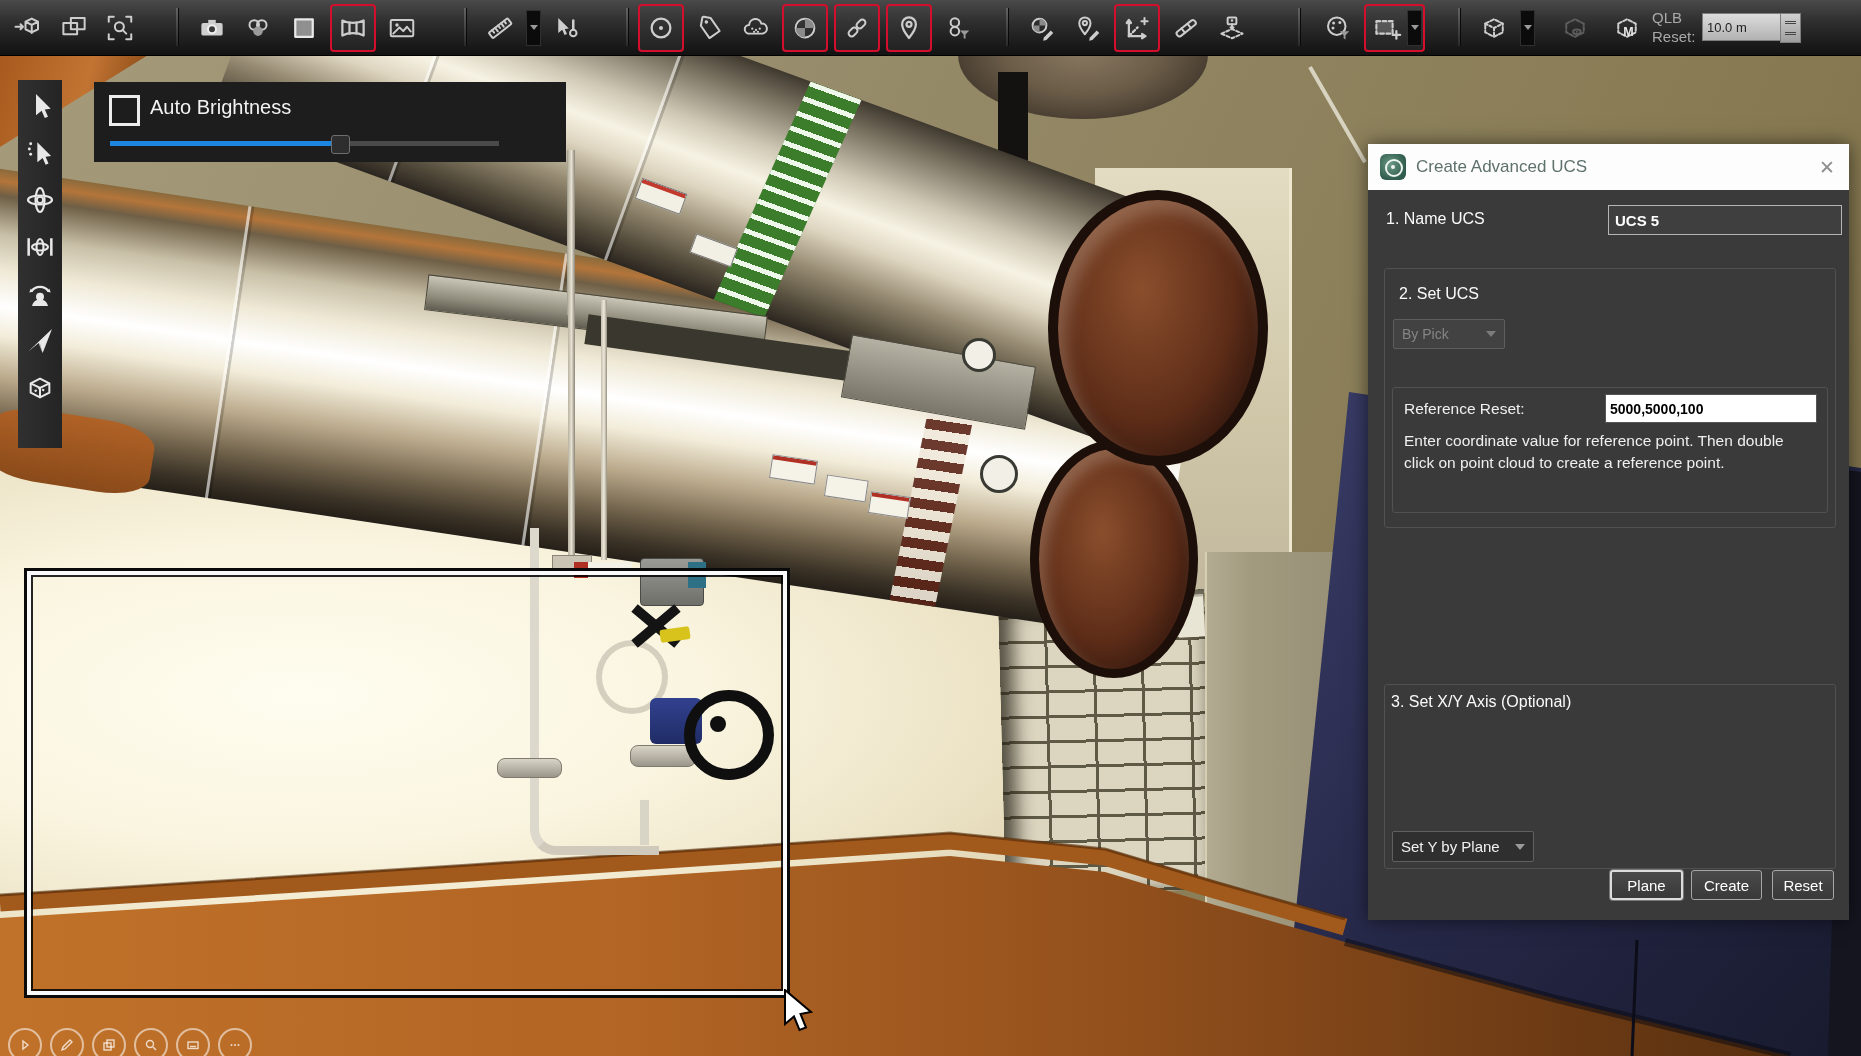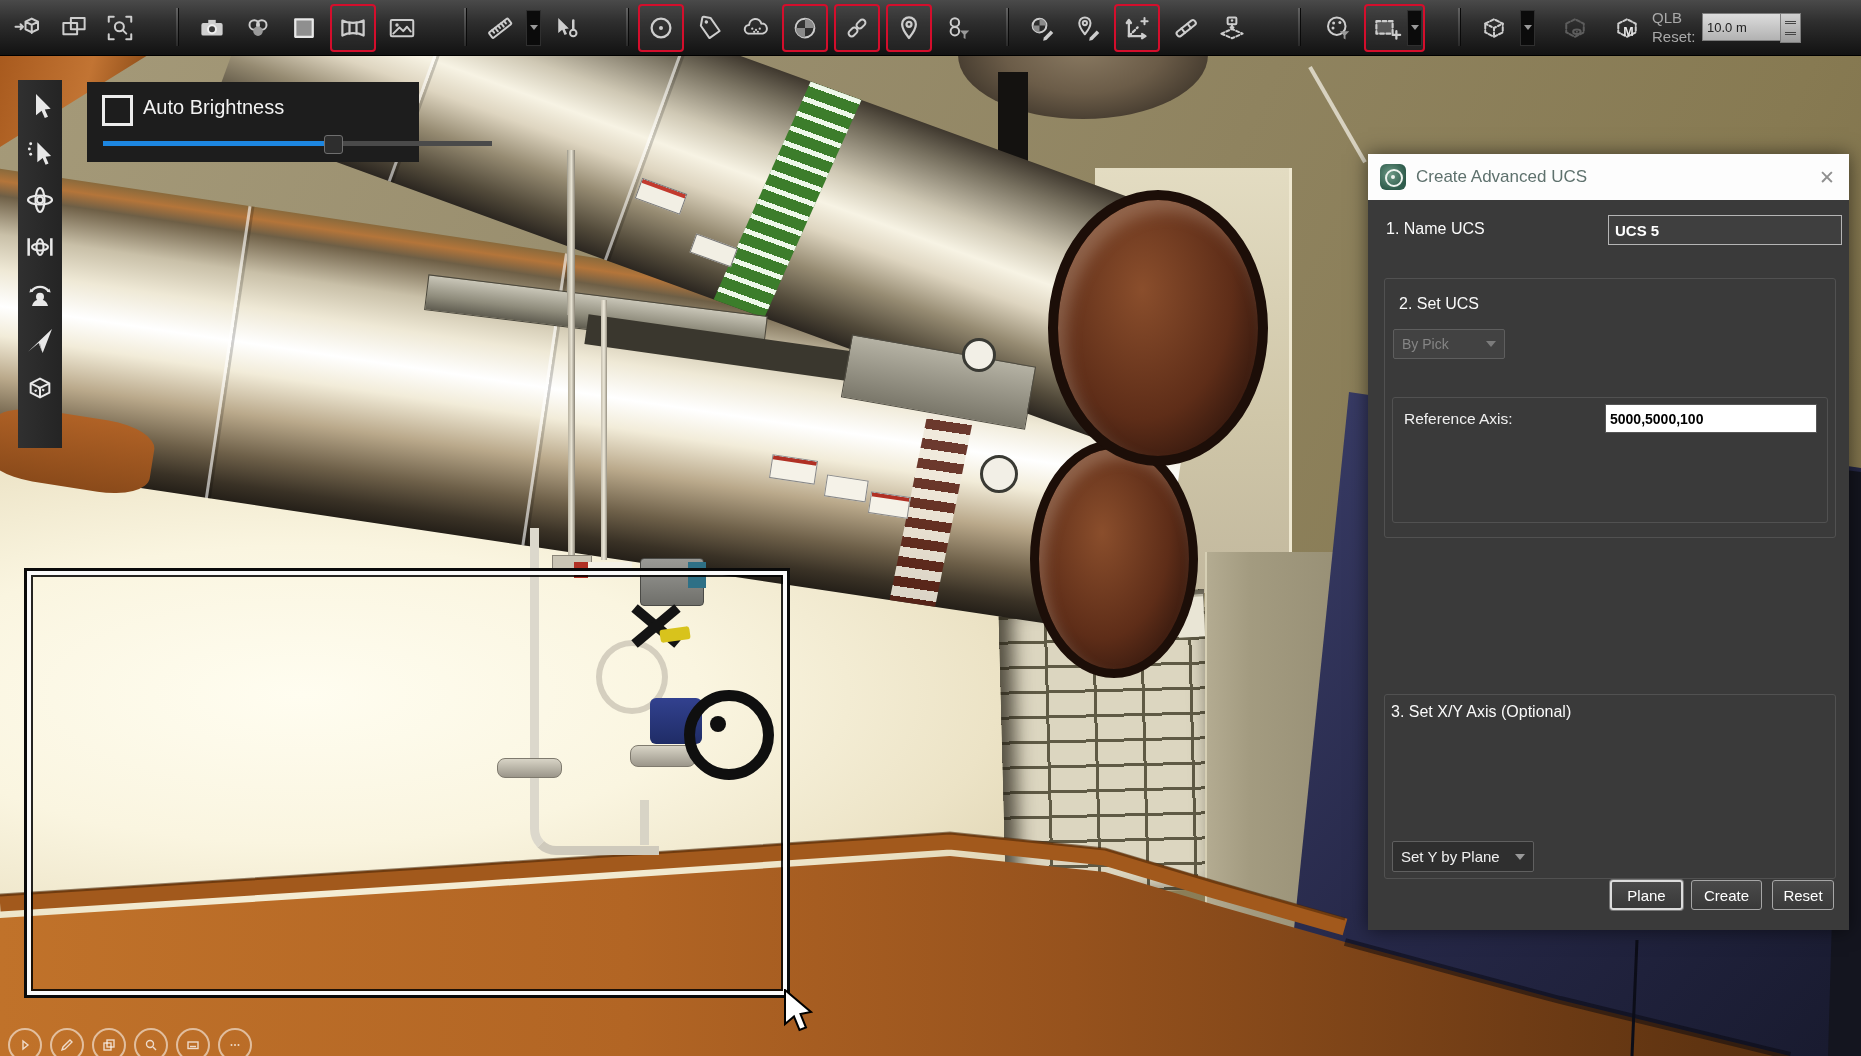--- a/index.html
+++ b/index.html
@@ -29,40 +29,40 @@
   #qlb-spin{left:1780px;top:13px;width:19px;height:28px;z-index:41;border:1px solid #7d7d7d;
     background:linear-gradient(180deg,#d0d0d0,#9e9e9e);display:flex;flex-direction:column;
     align-items:center;justify-content:space-evenly;}
   #qlb-spin i{display:block;width:11px;height:0;border-top:3px double #444;}
   
   #leftbar{left:18px;top:80px;width:44px;height:368px;z-index:30;
     background:linear-gradient(90deg,#303030,#242424);display:flex;flex-direction:column;
     align-items:center;padding-top:10px;gap:15px;box-sizing:border-box;}
   #leftbar svg{width:32px;height:32px;}
   
-  #bright{left:87px;top:82px;width:332px;height:80px;background:#1d1d1d;z-index:30;text-align:center;}
+  #bright{left:94px;top:82px;width:472px;height:80px;background:#1d1d1d;z-index:30;text-align:center;}
   #bright .cb{position:absolute;left:15px;top:13px;width:25px;height:25px;border:3px solid #ececec;
     background:#1d1d1d;}
   #bright .lbl{position:absolute;left:56px;top:14px;color:#f2f2f2;font-size:20px;}
   #bright .track{position:absolute;left:16px;top:59px;width:389px;height:5px;background:#4a4a4a;}
   #bright .fill{position:absolute;left:0;top:0;height:5px;width:229px;background:#1d86e0;}
   #bright .handle{position:absolute;left:221px;top:-6px;width:17px;height:17px;background:#2e2e2e;
     border:1px solid #6f6f6f;border-radius:3px;}
   
   .scene{z-index:1;}
   #fence{left:24px;top:568px;width:760px;height:424px;z-index:20;border:3px solid #0a0a0a;
     box-shadow:inset 0 0 0 4px #fafafa, inset 0 0 0 6px rgba(0,0,0,.85);}
   #cursor{left:784px;top:989px;z-index:60;}
   
   #bottombar{left:8px;top:1028px;display:flex;gap:8px;z-index:35;}
   .circ{width:30px;height:30px;border:2px solid rgba(255,255,255,.55);border-radius:50%;
     display:flex;align-items:center;justify-content:center;}
   .circ svg{stroke:rgba(255,255,255,.75);fill:none;stroke-width:1.4;}
   
-  #dlg{left:1368px;top:154px;width:481px;height:776px;z-index:50;background:#3a3a3a;
+  #dlg{left:1368px;top:144px;width:481px;height:776px;z-index:50;background:#3a3a3a;
     box-shadow:0 0 18px rgba(0,0,0,.55);color:#f0f0f0;font-size:15px;}
   #dlg-head{position:absolute;left:0;top:0;width:100%;height:46px;background:#fdfdfd;
     display:flex;align-items:center;}
   #dlg-ico{width:26px;height:26px;margin-left:12px;border-radius:6px;
     background:radial-gradient(circle at 40% 40%,#6d9a86,#2f5c4c 70%);position:relative;}
   #dlg-ico i{position:absolute;left:5px;top:5px;width:14px;height:14px;border:2px solid #eef4ef;
     border-radius:50%;}
   #dlg-ico b{position:absolute;left:11px;top:11px;width:4px;height:4px;background:#eef4ef;border-radius:50%;}
   #dlg-title{margin-left:10px;font-size:17px;color:#5e716d;}
   #dlg-close{position:absolute;right:14px;top:12px;font-size:19px;color:#8f8f8f;cursor:default;}
@@ -572,22 +572,23 @@
     <input class="dlgtxt" style="left: 240px; top: 61px; width: 234px; height: 30px; background: rgb(63, 63, 63); border: 1px solid rgb(181, 181, 181); color: rgb(255, 255, 255); font-size: 15px; padding: 0px 6px;" value="UCS 5">
 
     <div class="gb" style="left:16px;top:124px;width:450px;height:258px;">
       <div class="abs steplbl" style="left:14px;top:16px;">2. Set UCS</div>
       <div class="ddown" style="left:8px;top:50px;width:112px;height:30px;background:#424242;
            border:1px solid #5e5e5e;color:#858585;font-size:14px;">
         <span>By Pick</span>
         <span class="caret" style="border-top-color:#7c7c7c;"></span>
       </div>
       <div class="gb" style="left:7px;top:118px;width:434px;height:124px;">
-        <div class="abs" style="left:11px;top:12px;font-size:15.5px;">Reference Axis:</div>
+        <div class="abs" style="left:11px;top:12px;font-size:15.5px;">Reference Reset:</div>
         <input class="dlgtxt" style="left: 212px; top: 6px; width: 212px; height: 29px; background: rgb(255, 255, 255); border: 1px solid rgb(85, 85, 85); color: rgb(0, 0, 0); font-size: 14px; padding: 0px 4px;" value="5000,5000,100">
+        <div class="abs helptxt" style="left:11px;top:42px;width:412px;">Enter coordinate value for reference point. Then double click on point cloud to create a reference point.</div>
       </div>
     </div>
 
 
     <div class="gb" style="left:16px;top:540px;width:450px;height:183px;">
       <div class="abs steplbl" style="left:6px;top:8px;">3. Set X/Y Axis (Optional)</div>
       <div class="ddown" style="left:7px;top:146px;width:142px;height:31px;background:#2f2f2f;
            border:1px solid #606060;color:#f0f0f0;font-size:15px;">
         <span>Set Y by Plane</span>
         <span class="caret"></span>

